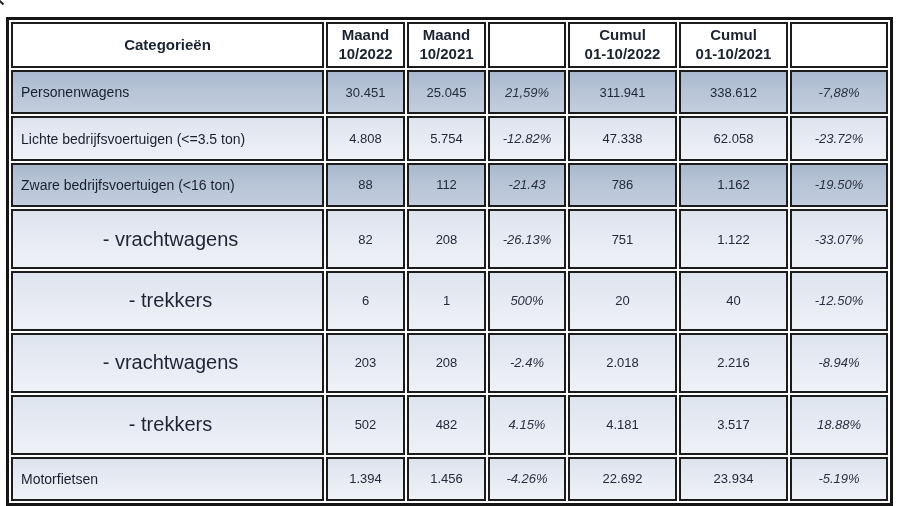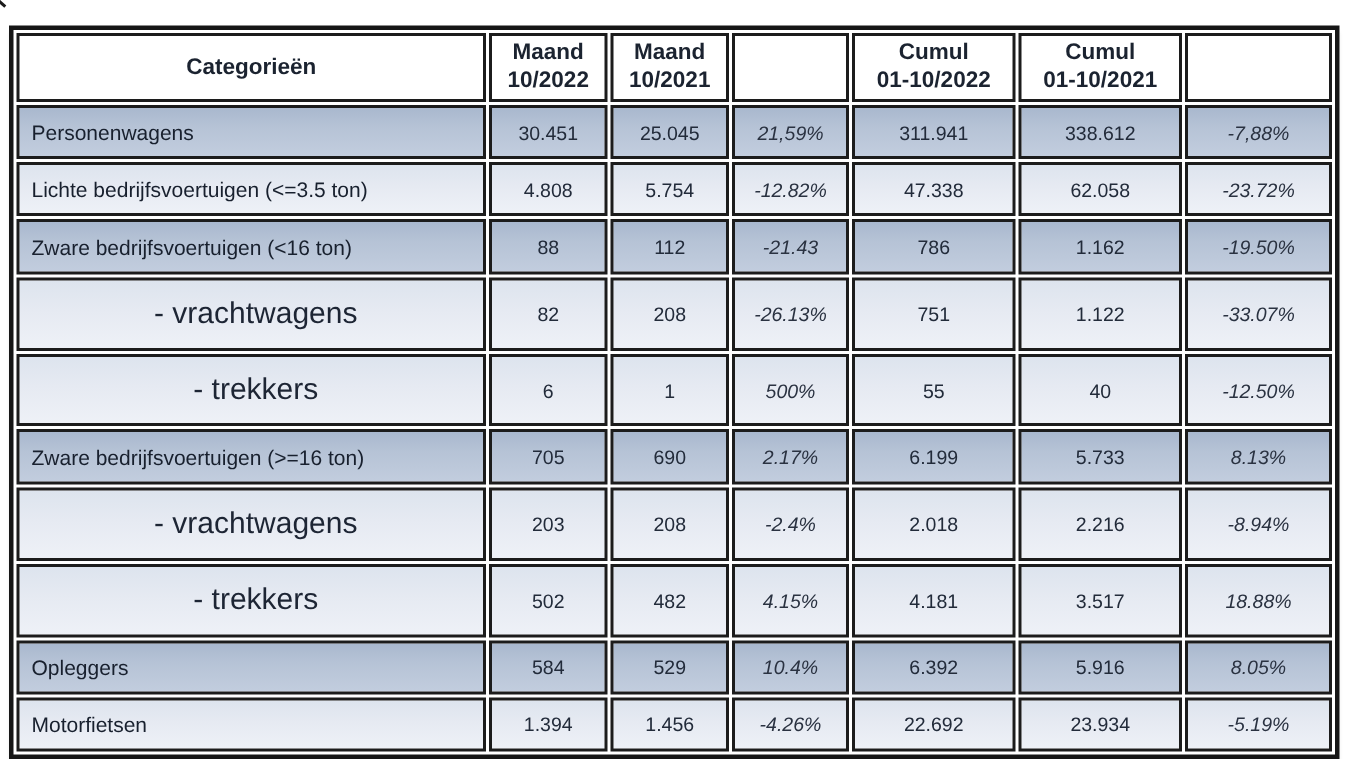--- a/index.html
+++ b/index.html
@@ -131,60 +131,42 @@
           <td class="pct">-26.13%</td>
           <td>751</td>
           <td>1.122</td>
           <td class="pct">-33.07%</td>
         </tr>
         <tr class="band-light">
           <td class="cat-sub">- trekkers</td>
           <td>6</td>
           <td>1</td>
           <td class="pct">500%</td>
-          <td>55</td>
+          <td>20</td>
           <td>40</td>
           <td class="pct">-12.50%</td>
-        </tr>
-        <tr class="band-blue">
-          <td class="cat-main">Zware bedrijfsvoertuigen (&gt;=16 ton)</td>
-          <td>705</td>
-          <td>690</td>
-          <td class="pct">2.17%</td>
-          <td>6.199</td>
-          <td>5.733</td>
-          <td class="pct">8.13%</td>
         </tr>
         <tr class="band-light">
           <td class="cat-sub">- vrachtwagens</td>
           <td>203</td>
           <td>208</td>
           <td class="pct">-2.4%</td>
           <td>2.018</td>
           <td>2.216</td>
           <td class="pct">-8.94%</td>
         </tr>
         <tr class="band-light">
           <td class="cat-sub">- trekkers</td>
           <td>502</td>
           <td>482</td>
           <td class="pct">4.15%</td>
           <td>4.181</td>
           <td>3.517</td>
           <td class="pct">18.88%</td>
         </tr>
-        <tr class="band-blue">
-          <td class="cat-main">Opleggers</td>
-          <td>584</td>
-          <td>529</td>
-          <td class="pct">10.4%</td>
-          <td>6.392</td>
-          <td>5.916</td>
-          <td class="pct">8.05%</td>
-        </tr>
         <tr class="band-light">
           <td class="cat-main">Motorfietsen</td>
           <td>1.394</td>
           <td>1.456</td>
           <td class="pct">-4.26%</td>
           <td>22.692</td>
           <td>23.934</td>
           <td class="pct">-5.19%</td>
         </tr>
       </tbody>

